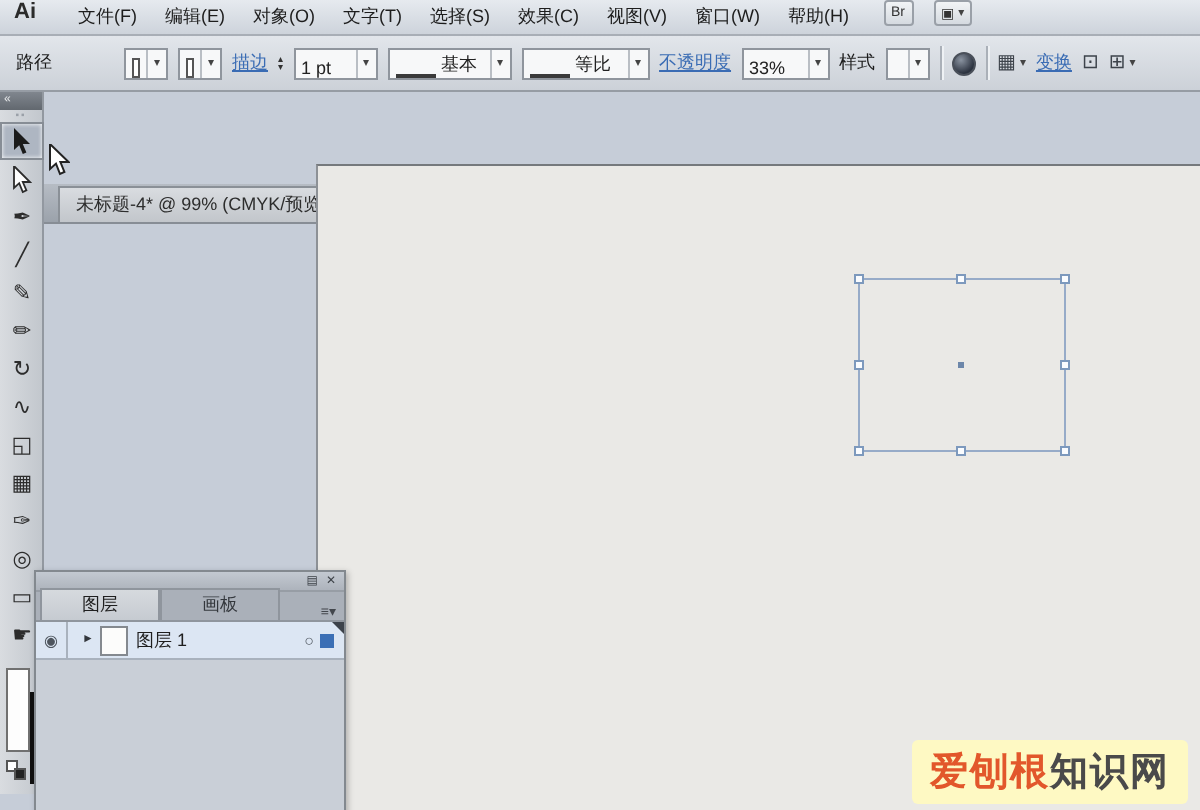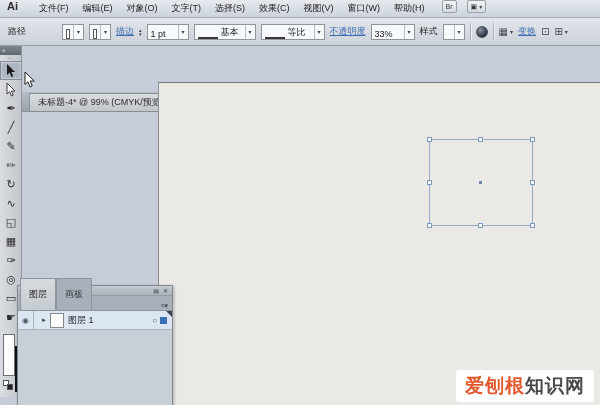--- a/index.html
+++ b/index.html
@@ -80,38 +80,38 @@
   .default-colors .b { position:absolute; right:0; bottom:0; width:6px; height:6px; background:#222; border:1px solid #555; }
 
   
   .layers-panel { position:absolute; left:17px; top:239px; width:156px; height:166px;
     background:#c9cfd7; border:1px solid #83898f; box-shadow:1px 1px 3px rgba(0,0,0,.25); z-index:3; }
   .panel-titlebar { height:10px; background:linear-gradient(#c3c9d1,#adb3bc);
     display:flex; justify-content:flex-end; align-items:center; gap:4px; padding-right:4px;
     font-size:6px; color:#3d4248; border-bottom:1px solid #979da5; }
   .panel-tabs { height:15px; background:#aab0b9; display:flex; align-items:flex-end;
     border-bottom:1px solid #8f959d; padding-left:2px; }
-  .panel-tab { height:32px; padding:0 8px; display:flex; align-items:center; color:#33373c;
+  .panel-tab { height:16px; padding:0 20px; display:flex; align-items:center; color:#33373c;
     background:#aab0b9; border:1px solid #8f959d; border-bottom:none; }
   .panel-tab.active { background:linear-gradient(#d6dade,#c6cbd1); color:#1f1f1f; }
   .panel-menu { margin-left:auto; padding-right:4px; font-size:7px; color:#43474d; }
   .layer-row { position:relative; height:19px; background:#dce6f3;
     border-bottom:1px solid #a9b2bd; display:flex; align-items:center; }
   .cell-eye { width:15px; display:flex; justify-content:center; color:#4e555d; font-size:8px; }
   .row-div { width:1px; height:19px; background:#a9b2bd; margin-right:4px; }
   .expand { font-size:6px; color:#33373c; margin:0 3px; }
   .thumb { width:14px; height:15px; background:#fcfcfb; border:1px solid #84898f; margin-right:4px; }
   .layer-name { flex:1; color:#1e1e1e; }
   .target { font-size:8px; color:#4e555d; margin-right:3px; }
   .sel-ind { width:7px; height:7px; background:#3b6fb5; margin-right:5px; }
   .corner-tri { position:absolute; right:0; top:0; width:0; height:0;
     border-left:6px solid transparent; border-top:6px solid #3c424a; }
 
   
-  .watermark { position:absolute; right:6px; bottom:3px; background:#ffffff;
+  .watermark { position:absolute; right:6px; bottom:3px; background:#fef9c3;
     border-radius:3px; padding:3px 9px; font-size:19px; font-weight:bold; letter-spacing:1px;
     z-index:4; }
   .wm-red { color:#e2572b; }
   .wm-dark { color:#4a4a4a; }
 
   .cursor { position:absolute; left:24px; top:26px; z-index:5; }
 </style>
 </head>
 <body>
 

